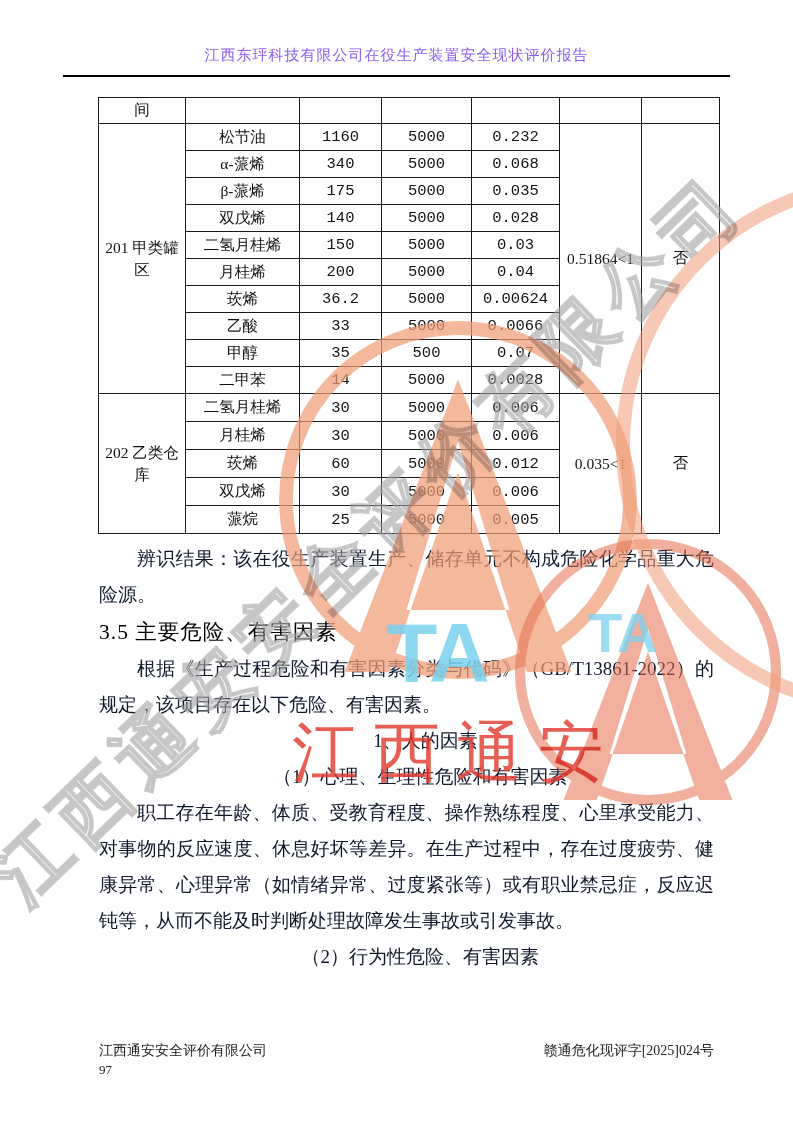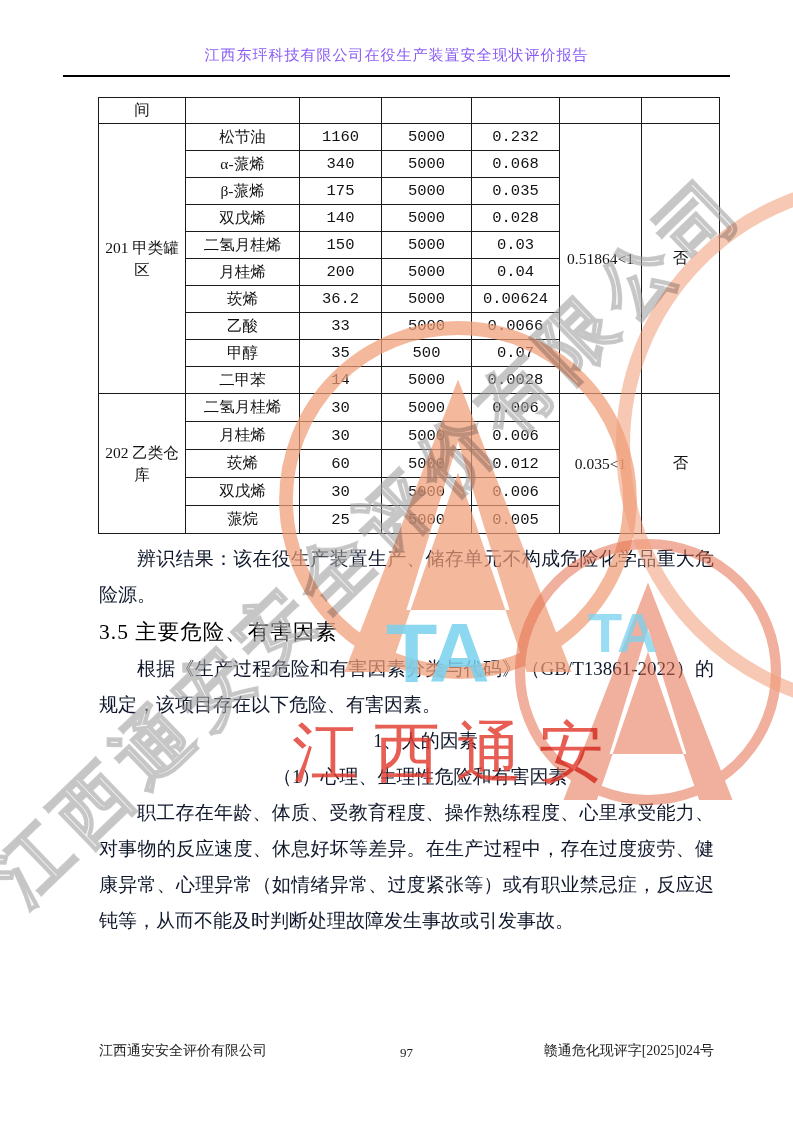--- a/index.html
+++ b/index.html
@@ -27,21 +27,21 @@
   
   .content{position:absolute;top:541px;left:99px;width:615px;}
   .para{margin:0;font-size:19px;line-height:36px;text-align:justify;text-indent:2em;color:#0f172a;}
   .para.item{text-align:center;}
   .para.item2{text-indent:1.45em;text-align:center;}
   .heading{margin:3px 0 2px 0;font-size:21.5px;line-height:33px;font-weight:normal;color:#000;
            font-family:"Liberation Serif","DejaVu Serif",serif;letter-spacing:1px;}
   
   .ftr{position:absolute;top:1042px;left:99px;width:615px;font-size:14px;color:#222;}
   .ftr .f-left{position:absolute;left:0;top:0;}
-  .ftr .f-page{position:absolute;left:0;right:0;text-align:center;top:3px;font-size:13px;}
+  .ftr .f-page{position:absolute;left:0;right:0;top:20px;font-size:13px;}
   .ftr .f-right{position:absolute;right:0;top:0;}
   
   .wm{position:absolute;inset:0;pointer-events:none;z-index:5;}
   .wm > *{mix-blend-mode:multiply;}
   .wm-diag{
     position:absolute;left:-28px;top:854px;transform:rotate(-44deg);transform-origin:0 0;
     white-space:nowrap;font-size:74px;font-weight:bold;letter-spacing:10px;
     color:rgba(200,200,200,0.16);
     -webkit-text-stroke:2px rgba(158,158,158,0.55);
   }
@@ -180,20 +180,21 @@
   </table>
 </div>
 
 <div class="content">
   <p class="para">辨识结果：该在役生产装置生产、储存单元不构成危险化学品重大危险源。</p>
   <h3 class="heading">3.5 主要危险、有害因素</h3>
   <p class="para">根据《生产过程危险和有害因素分类与代码》（GB/T13861-2022）的规定，该项目存在以下危险、有害因素。</p>
   <p class="para item">1、人的因素</p>
   <p class="para item2">（1）心理、生理性危险和有害因素</p>
   <p class="para">职工存在年龄、体质、受教育程度、操作熟练程度、心里承受能力、对事物的反应速度、休息好坏等差异。在生产过程中，存在过度疲劳、健康异常、心理异常（如情绪异常、过度紧张等）或有职业禁忌症，反应迟钝等，从而不能及时判断处理故障发生事故或引发事故。</p>
+  <p class="para item2">（2）行为性危险、有害因素</p>
 </div>
 
 <div class="ftr">
   <span class="f-left">江西通安安全评价有限公司</span>
   <span class="f-page">97</span>
   <span class="f-right">赣通危化现评字[2025]024号</span>
 </div>
 
 <div class="wm">
   <div class="wm-diag">江西通安安全评价有限公司</div>

